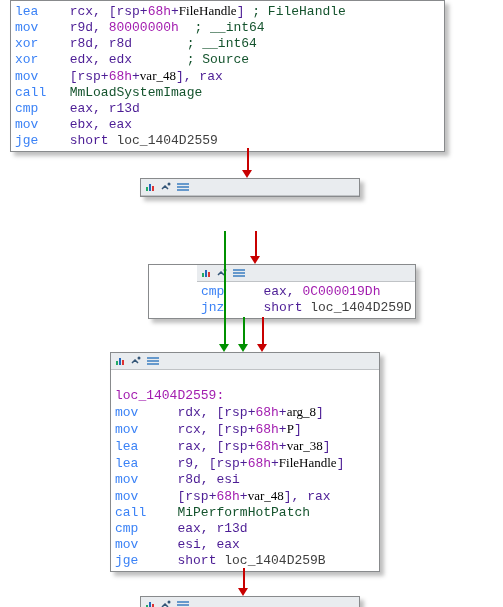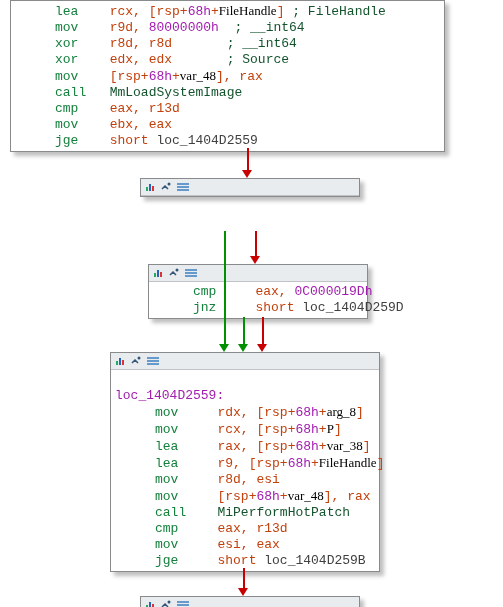--- a/index.html
+++ b/index.html
@@ -39,22 +39,22 @@
     display: inline-block;
   }
   .hdr-icon svg { display:block; }
   .node-body {
     padding: 2px 4px;
     white-space: pre;
     line-height: 16px;
     font-size: 13px;
     color: #000080;
   }
-  .c-mnem  { color: #15803d; margin-left: 40px; }
-  .c-reg   { color: #c2410c; }
+  .c-mnem  { color: #3b82f6; }
+  .c-reg   { color: #4c1d95; }
   .c-num   { color: #a21caf; }
   .c-var   { color: #000000; font-family: Liberation Serif, serif; }
   .c-func  { color: #14532d; }
   .c-loc   { color: #404040; }
   .c-comm  { color: #14532d; }
   .c-black { color: #a21caf; }
   .arrow-v {
     position:absolute;
     width:2px;
   }
@@ -104,21 +104,21 @@
       <span class="hdr-icon">
           <svg width="12" height="10">
             <rect x="0" y="1" width="12" height="2" fill="#69c"></rect>
             <rect x="0" y="4" width="12" height="2" fill="#69c"></rect>
             <rect x="0" y="7" width="12" height="2" fill="#69c"></rect>
           </svg>
         </span>
     </div>
   </div>
 
-  <div class="node" style="left:148px; top:264px; width:218px;">
+  <div class="node" style="left:148px; top:264px; width:218px;padding-left:48px;">
     <div class="node-header">
       <span class="hdr-icon">
           <svg width="10" height="10">
             <rect x="1" y="5" width="2" height="4" fill="#2a6"></rect>
             <rect x="4" y="2" width="2" height="7" fill="#26b"></rect>
             <rect x="7" y="4" width="2" height="5" fill="#d33"></rect>
           </svg>
         </span>
       <span class="hdr-icon">
           <svg width="10" height="10">

